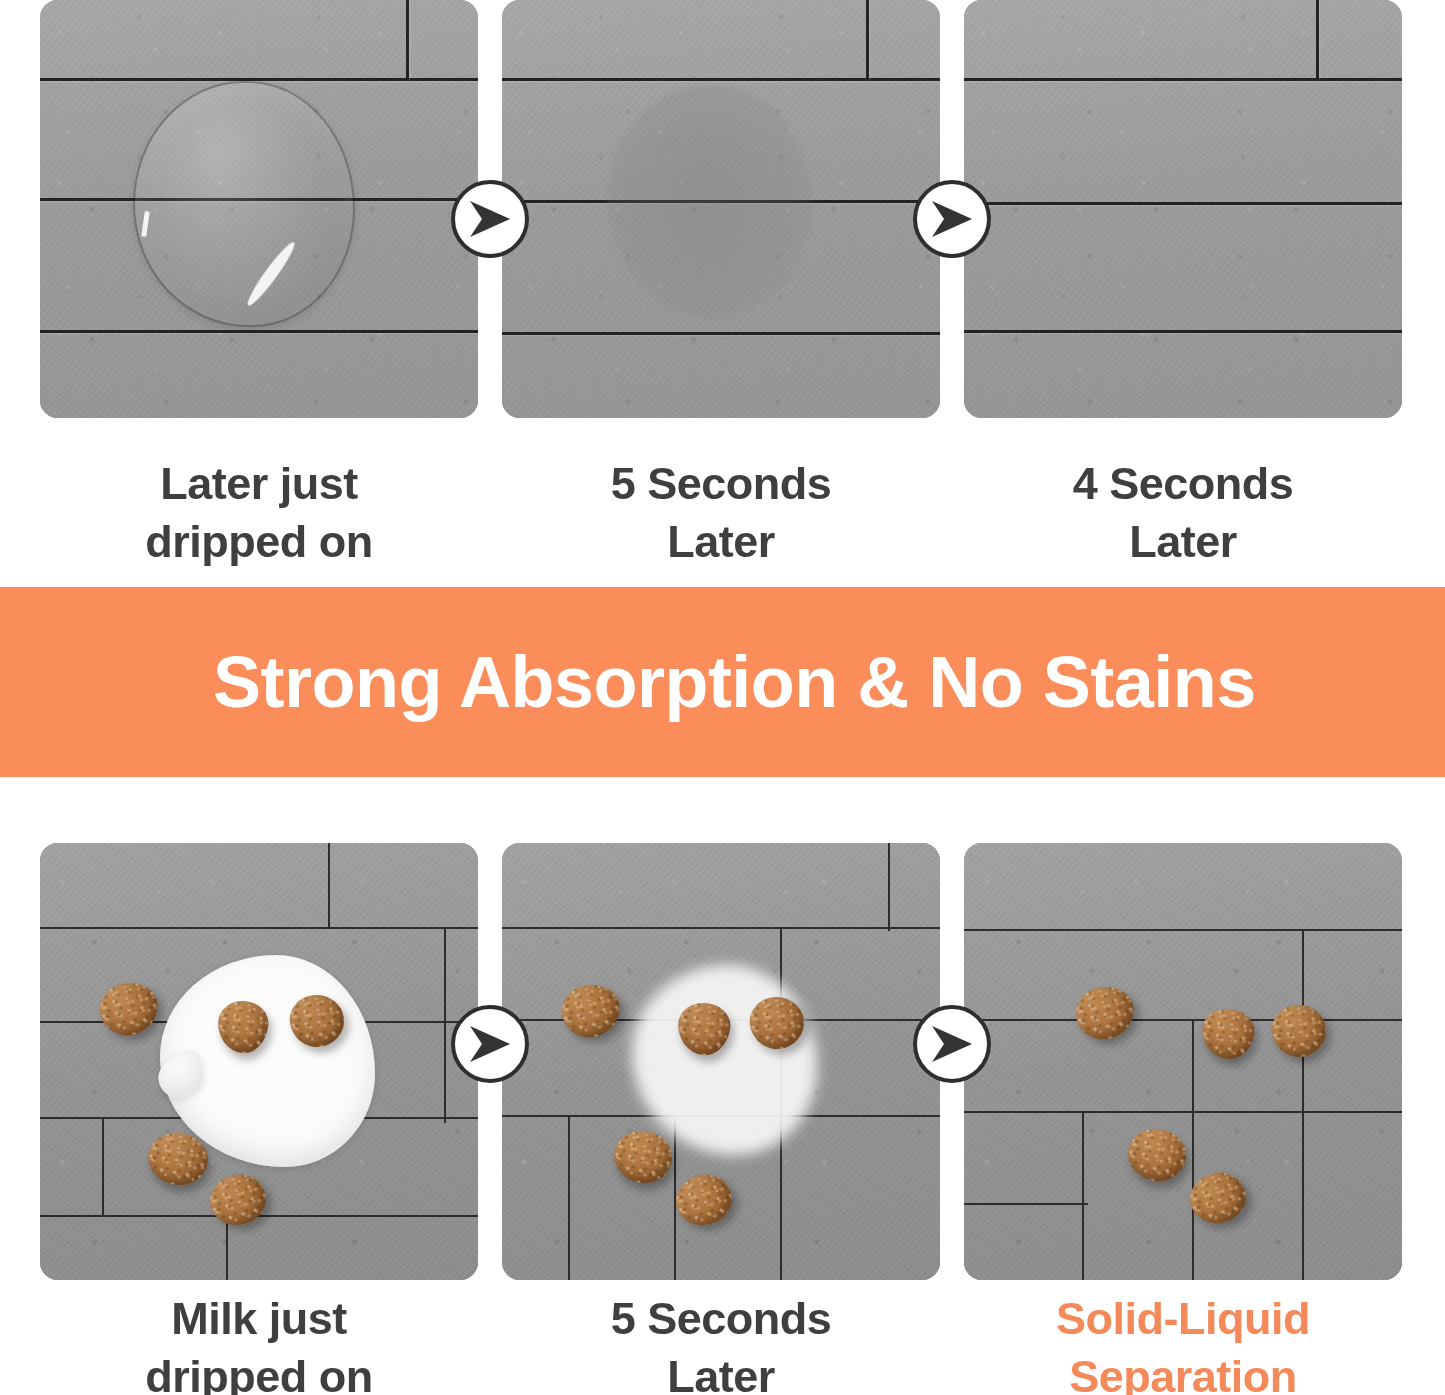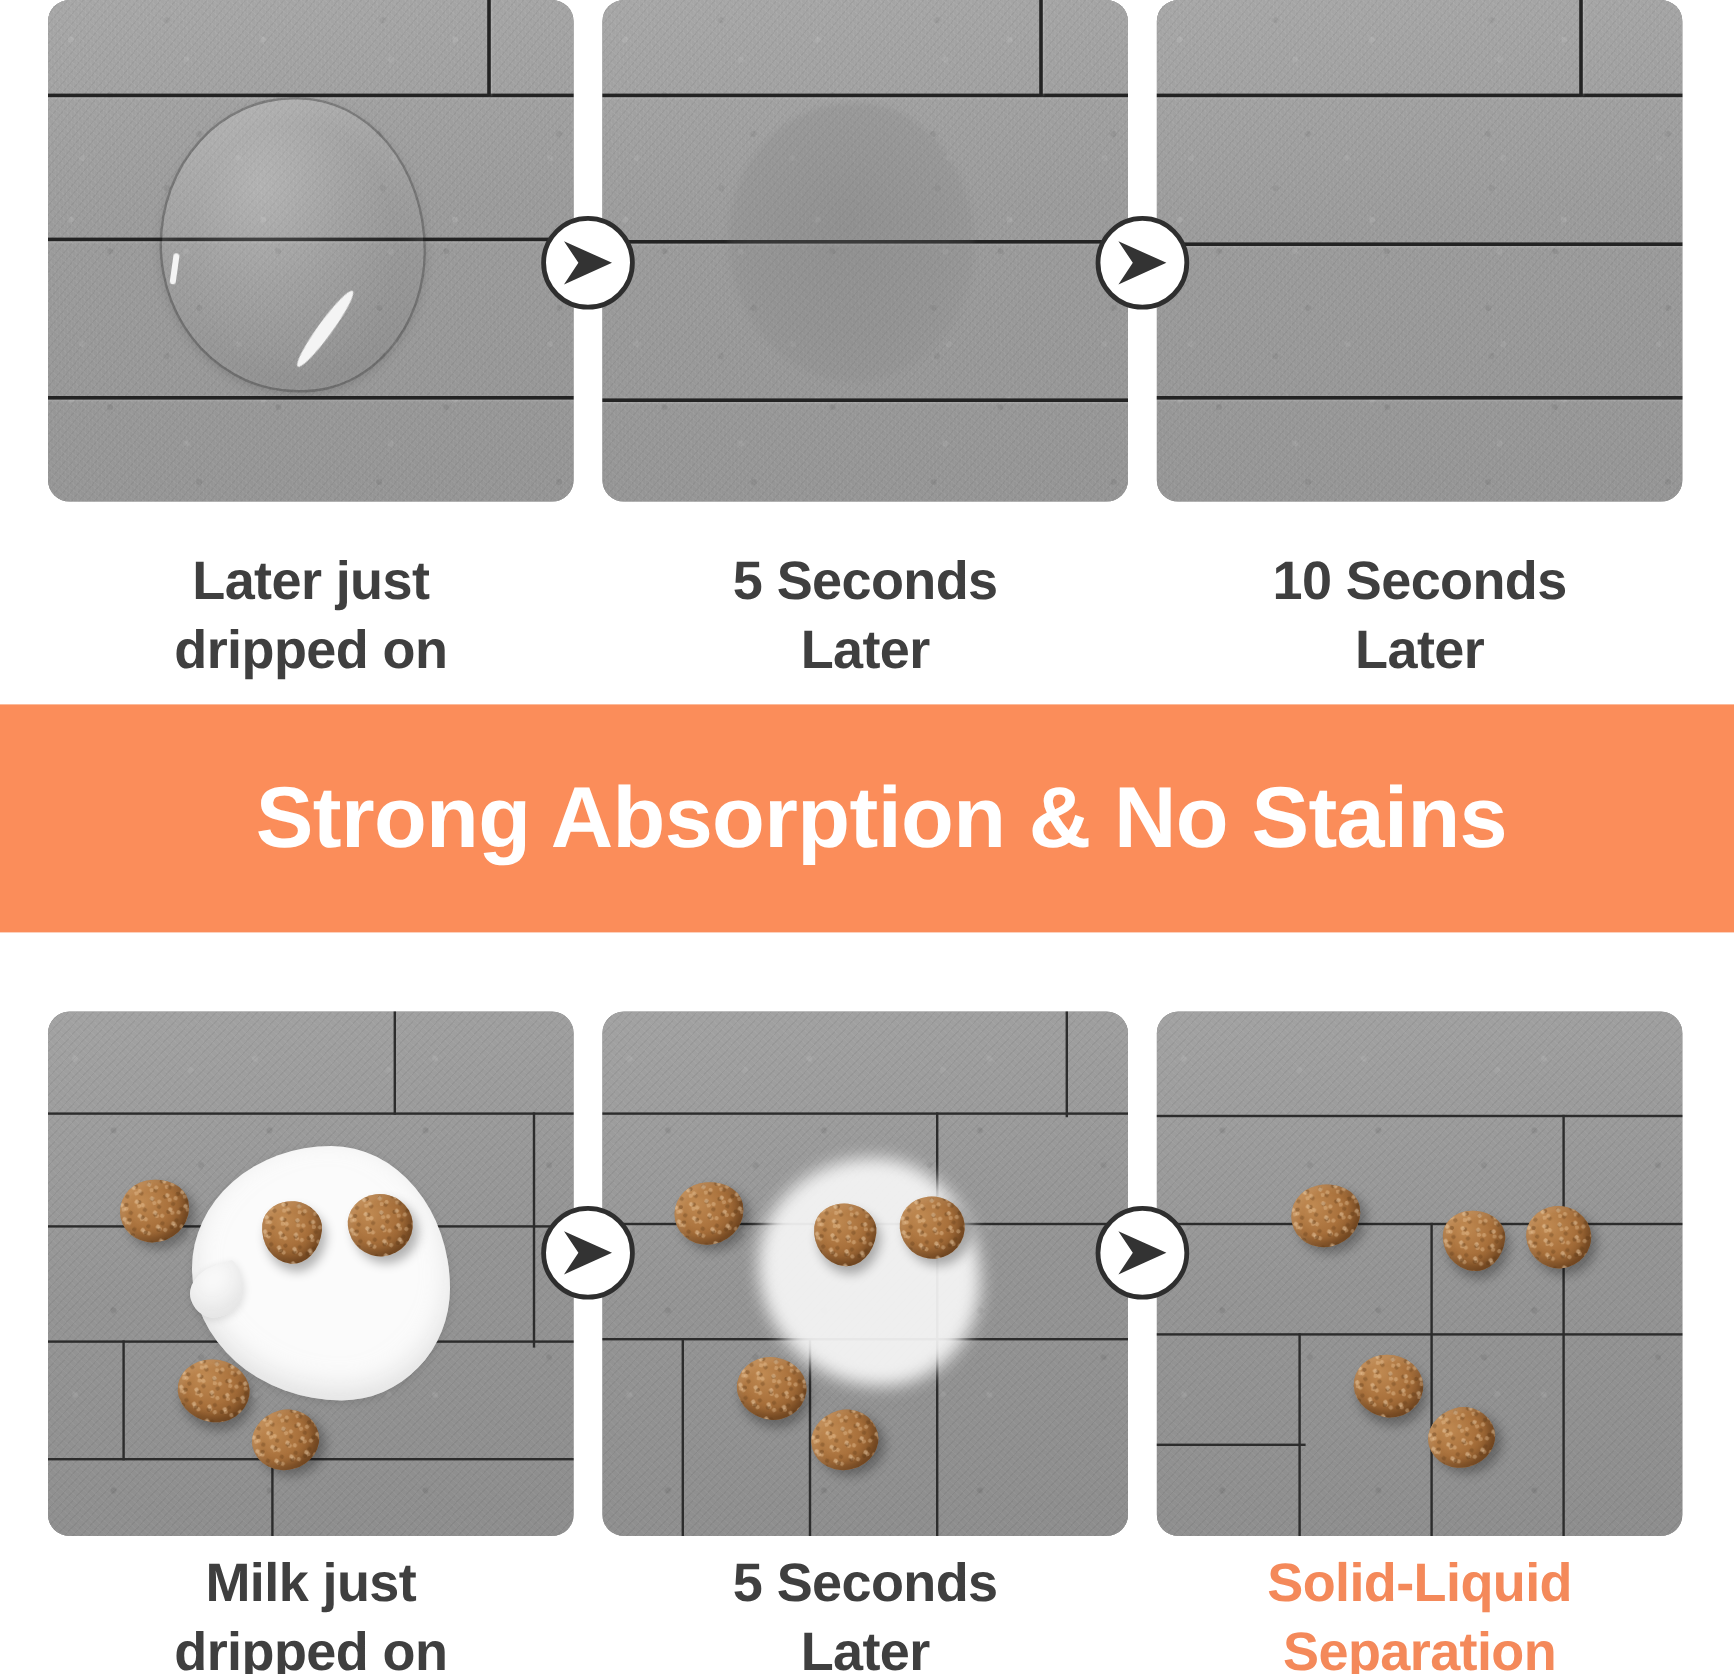--- a/index.html
+++ b/index.html
@@ -194,21 +194,21 @@
   <div class="arrow-badge" style="left:913px;top:180px;">
     <svg width="48" height="40" viewBox="0 0 48 40" aria-hidden="true">
       <path d="M4 2 L44 20 L4 38 L16 20 Z" fill="#333333"></path>
     </svg>
   </div>
 
   <div class="caption" style="left:40px;top:455px;width:438px;">Later just
 dripped on</div>
   <div class="caption" style="left:502px;top:455px;width:438px;">5 Seconds
 Later</div>
-  <div class="caption" style="left:964px;top:455px;width:438px;">10 Seconds
+  <div class="caption" style="left:964px;top:455px;width:438px;">4 Seconds
 Later</div>
 
   <div class="banner" style="top:587px;height:190px;padding-left:12px;">
     <div class="banner-text">Strong Absorption &amp; No Stains</div>
   </div>
 
   <div class="panel" style="left:40px;top:843px;width:438px;height:437px;">
     <div class="tile-surface dark"></div>
     <div class="grout thin" style="position:absolute;left:-4px;right:-4px;top:84px;"></div>
     <div class="grout thin" style="position:absolute;left:-4px;right:-4px;top:178px;"></div>

